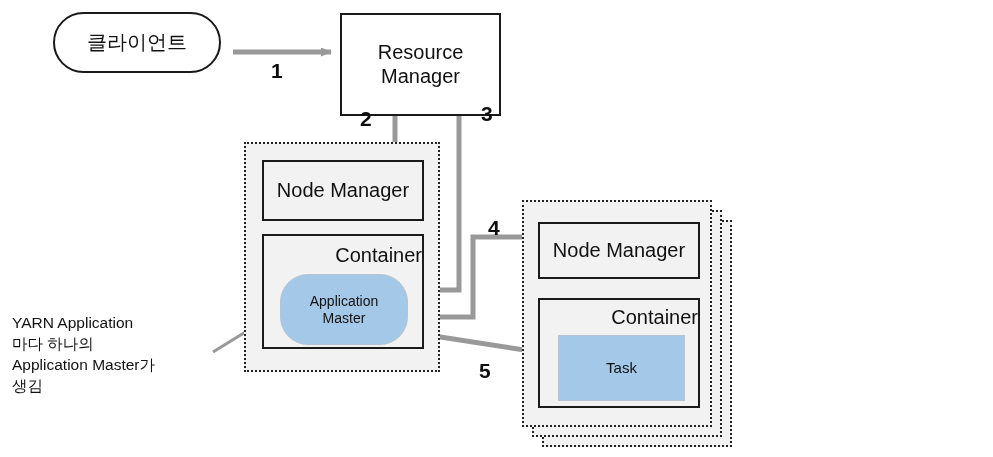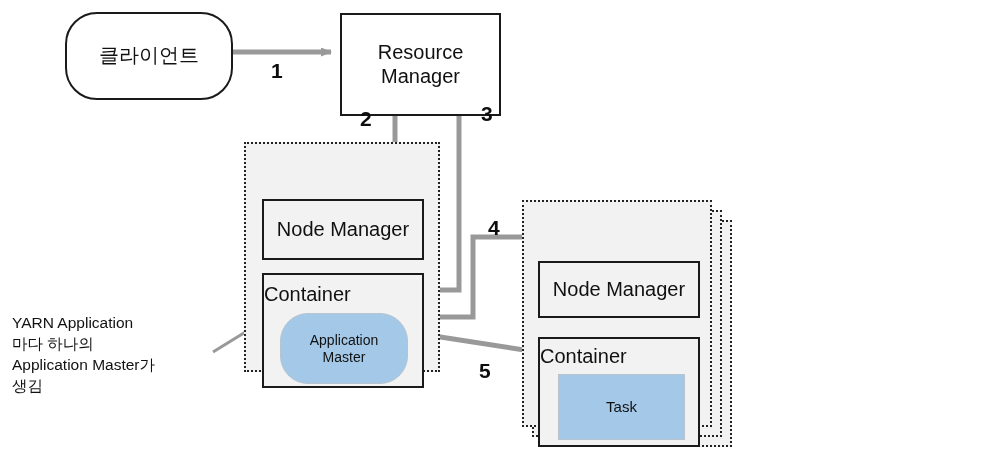--- a/index.html
+++ b/index.html
@@ -29,21 +29,20 @@
   }
   
   .solid-white {
     background: #ffffff;
     border: 2px solid #1a1a1a;
   }
   
   .solid-gray {
     background: #f2f2f2;
     border: 2px solid #1a1a1a;
-    margin-top: 39px;
   }
   
   .blue-fill {
     background: #a4c8e8;
     border: 1px solid #b9c4ce;
   }
   
   .dotted-group {
     position: absolute;
     box-sizing: border-box;
@@ -52,21 +51,21 @@
   }
   .dotted-ghost {
     position: absolute;
     box-sizing: border-box;
     background: #f2f2f2;
     border: 2px dotted #222222;
   }
   .title-label {
     position: absolute;
     color: #111111;
-    text-align: left;
+    text-align: right;
     line-height: 1.18;
   }
   .step-num {
     position: absolute;
     font-weight: bold;
     color: #0d0d0d;
     font-size: 21px;
     line-height: 1;
   }
   .annot {
@@ -122,21 +121,21 @@
 
     <g>
       <path d="M557,355 L421,334" stroke="#999999" stroke-width="5" fill="none" marker-end="url(#ah)"></path>
     </g>
 
     <g>
       <path d="M213,352 L278,312" stroke="#999999" stroke-width="3" fill="none" marker-end="url(#ah-small)"></path>
     </g>
   </svg>
 
-  <div class="box solid-white fs20" style="left:65px; top:12px; width:168px; height:88px;border-radius:32px;">
+  <div class="box solid-white fs20" style="left:53px; top:12px; width:168px; height:61px;border-radius:32px;">
     <span>클라이언트</span>
   </div>
 
   <div class="box solid-white fs20" style="left:340px; top:13px; width:161px; height:103px; white-space:pre-line;">
     <span>Resource
 Manager</span>
   </div>
 
   <div class="dotted-group" style="left:244px; top:142px; width:196px; height:230px;"></div>
 

